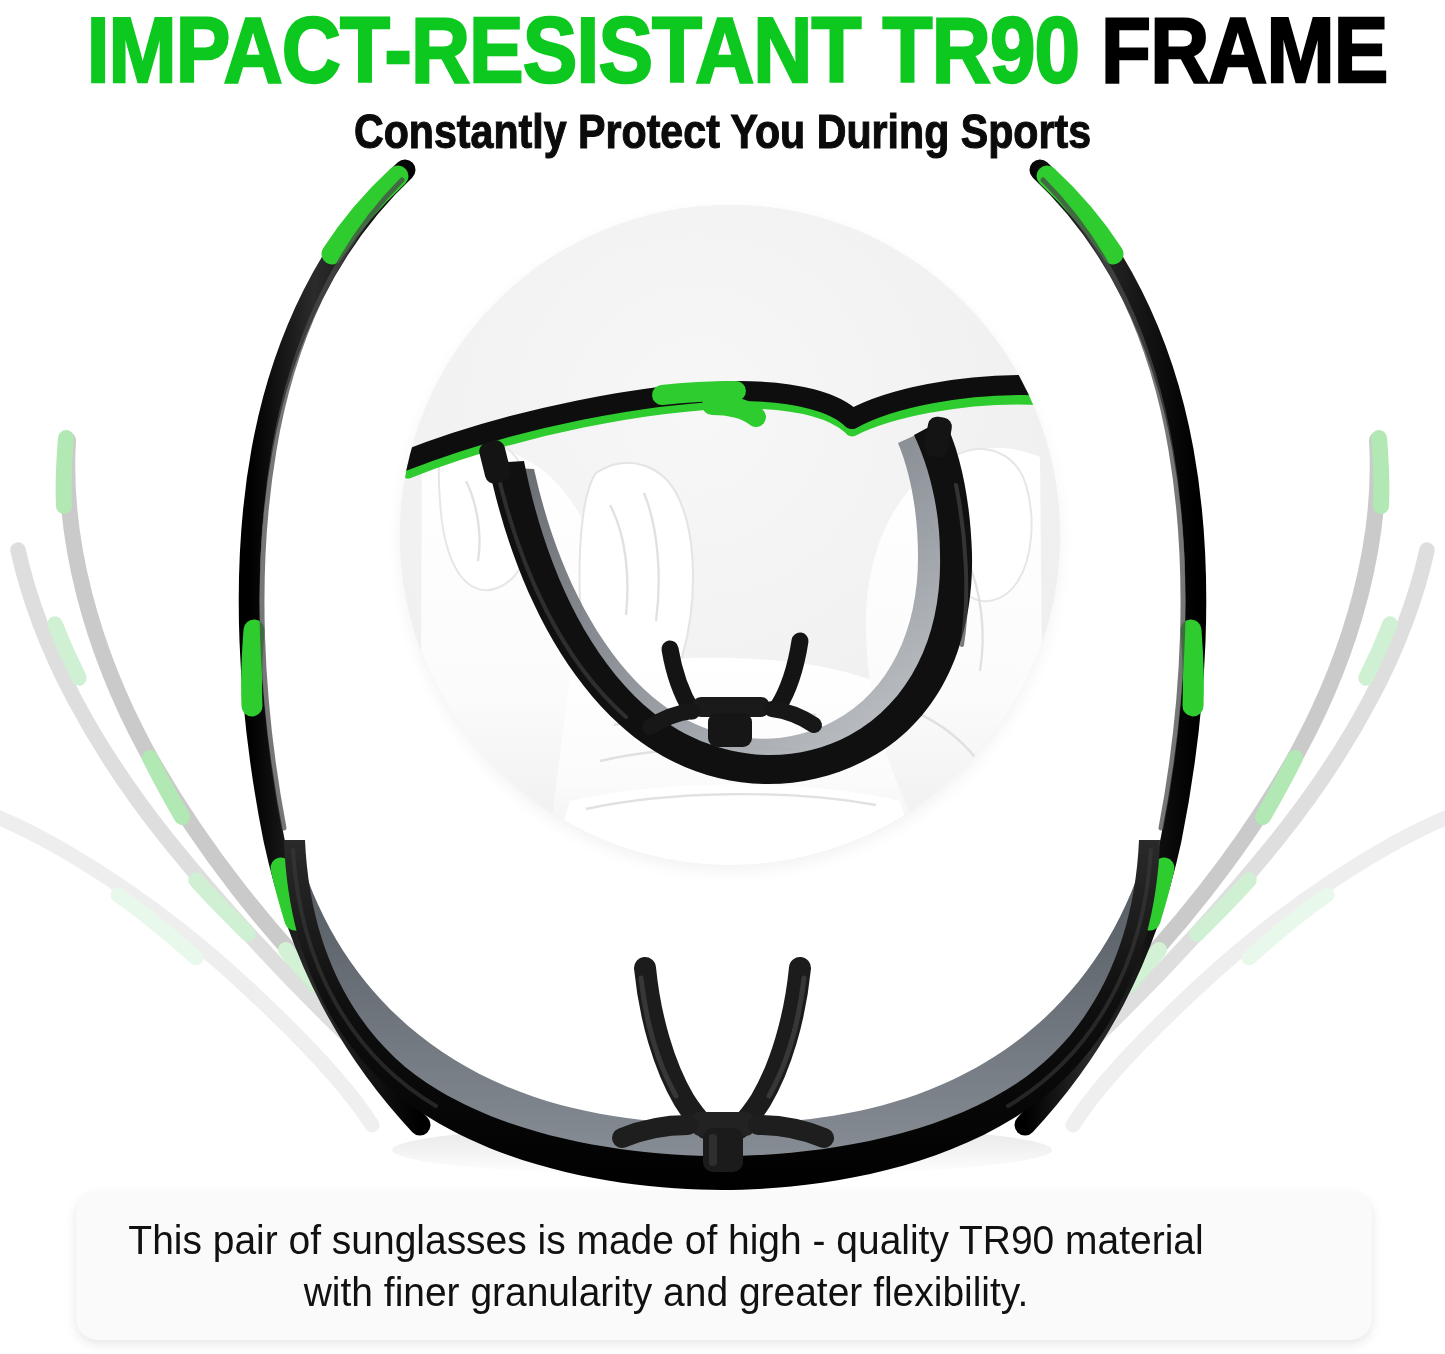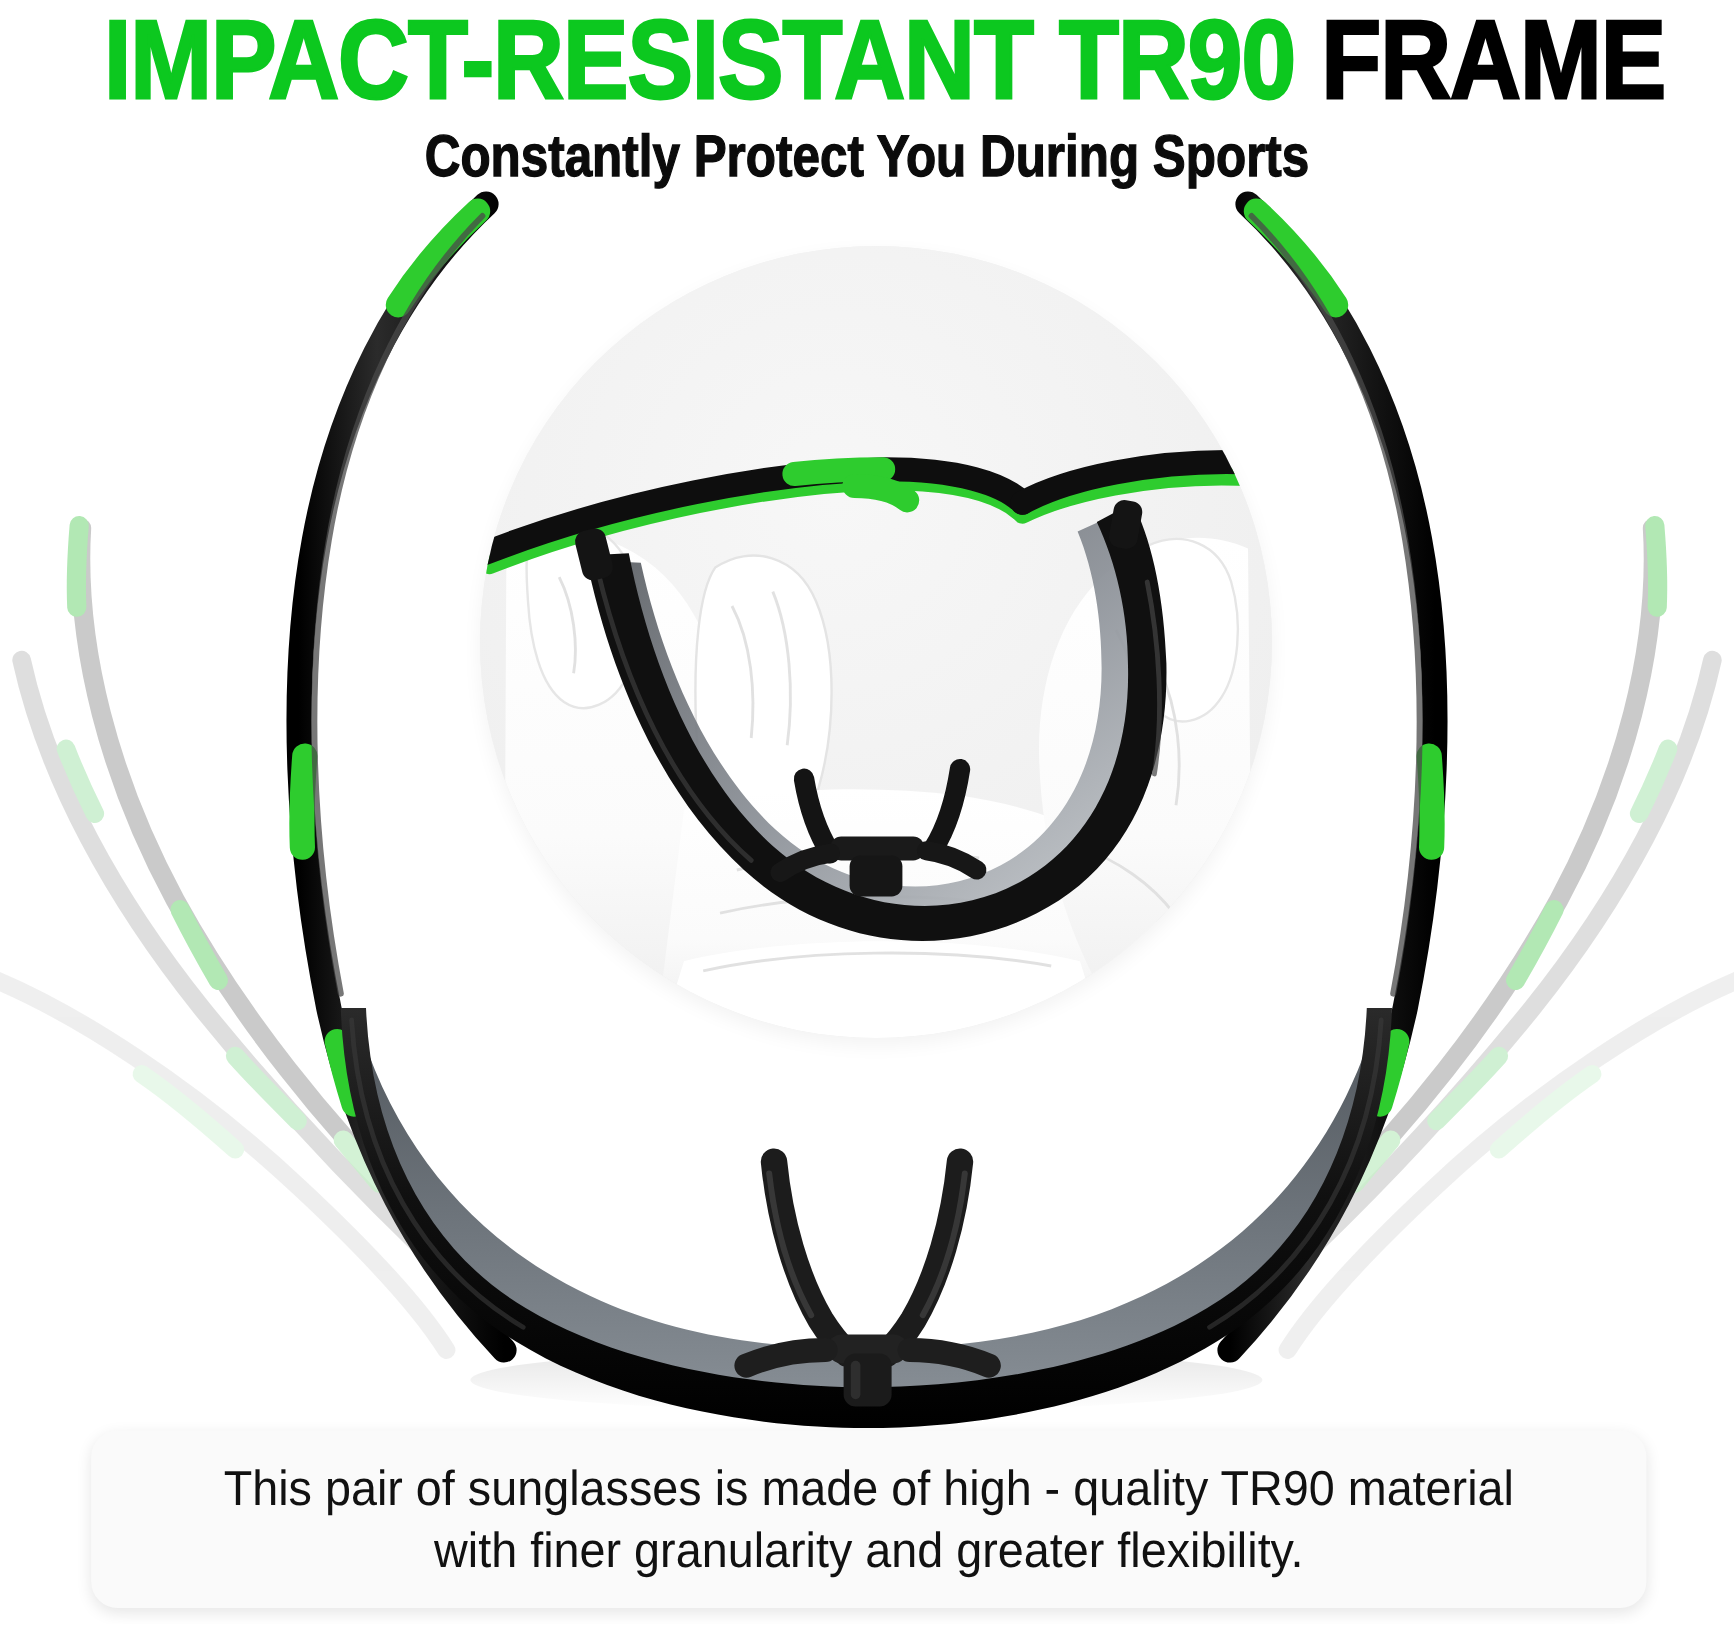--- a/index.html
+++ b/index.html
@@ -107,21 +107,21 @@
     left: 76px;
     top: 1192px;
     width: 1296px;
     height: 148px;
     background: #FAFAFA;
     border-radius: 22px;
     box-shadow: 0 4px 12px rgba(0,0,0,0.10);
     z-index: 50;
     display: flex;
     align-items: center;
-    justify-content: center;
+    justify-content: flex-start;
   }
   .caption-text {
     width: 1180px;
     text-align: center;
     font-family: "Liberation Sans Narrow", "Liberation Sans", sans-serif;
     font-weight: 400;
     font-size: 41px;
     line-height: 52px;
     color: #111111;
     transform: scaleX(0.95);

